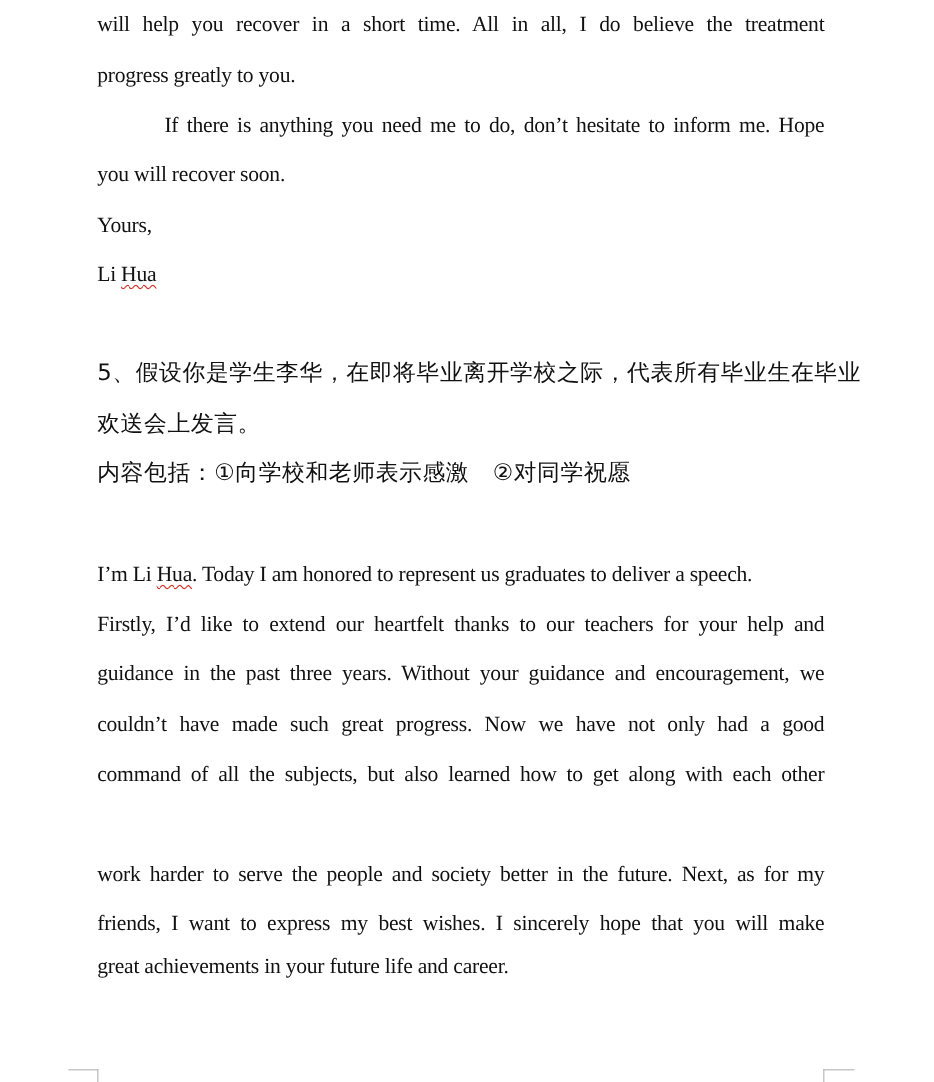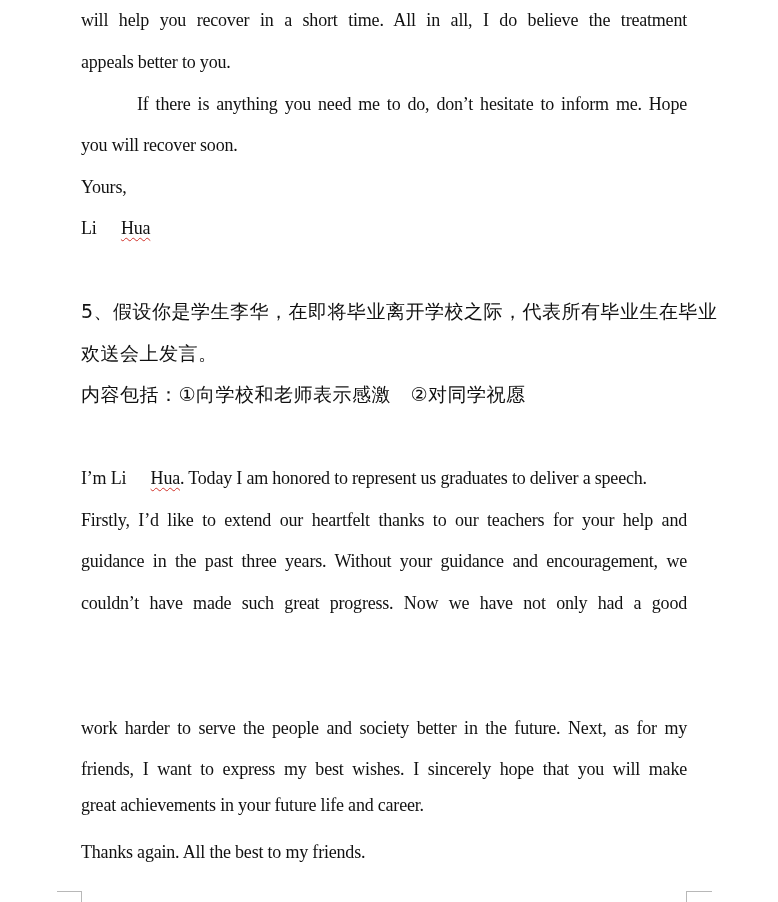--- a/index.html
+++ b/index.html
@@ -10,46 +10,45 @@
   .page { position: absolute; left: 0; top: 0; width: 778px; height: 742px; }
   .line {
     position: absolute; left: 81px; width: 606px; font-size: 18px; line-height: 22px;
     white-space: nowrap; letter-spacing: -0.2px;
   }
   .justify { text-align: justify; text-align-last: justify; white-space: normal; }
   .cjk { font-family: "DejaVu Sans", sans-serif; font-size: 19px; letter-spacing: 0.5px; }
   .squiggle {
     text-decoration: underline wavy #d0342c; text-decoration-thickness: 1px;
     text-underline-offset: 3px;
-    margin-left: 20px;
   }
   .corner { position: absolute; border-color: #b8b8b8; border-style: solid; border-width: 0; }
   .corner.bl { left: 57px; top: 891px; width: 24px; height: 11px; border-top-width: 1px; border-right-width: 1px; }
   .corner.br { left: 686px; top: 891px; width: 25px; height: 11px; border-top-width: 1px; border-left-width: 1px; }
 </style>
 </head>
 <body>
 
 <div class="page">
   <div class="line justify" style="top:9px">will help you recover in a short time. All in all, I do believe the treatment</div>
-  <div class="line" style="top:51px">appeals better to you.</div>
+  <div class="line" style="top:51px">progress greatly to you.</div>
   <div class="line" style="top:134px">you will recover soon.</div>
   <div class="line justify" style="top:93px; left:137px; width:550px">If there is anything you need me to do, don’t hesitate to inform me. Hope</div>
   <div class="line" style="top:176px">Yours,</div>
   <div class="line" style="top:217px"><span>Li </span><span class="squiggle">Hua</span></div>
 
   <div class="line cjk" style="top:300px">5、假设你是学生李华，在即将毕业离开学校之际，代表所有毕业生在毕业</div>
   <div class="line cjk" style="top:383px">内容包括：①向学校和老师表示感激　②对同学祝愿</div>
   <div class="line cjk" style="top:342px">欢送会上发言。</div>
 
   <div class="line" style="top:467px"><span>I’m Li </span><span class="squiggle">Hua</span><span>. Today I am honored to represent us graduates to deliver a speech.</span></div>
 
   <div class="line justify" style="top:509px">Firstly, I’d like to extend our heartfelt thanks to our teachers for your help and</div>
   <div class="line justify" style="top:550px">guidance in the past three years. Without your guidance and encouragement, we</div>
   <div class="line justify" style="top:592px">couldn’t have made such great progress. Now we have not only had a good</div>
+  <div class="line justify" style="top:634px">command of all the subjects, but also learned how to get along with each other</div>
   <div class="line justify" style="top:717px">work harder to serve the people and society better in the future. Next, as for my</div>
   <div class="line justify" style="top:758px">friends, I want to express my best wishes. I sincerely hope that you will make</div>
   <div class="line" style="top:794px">great achievements in your future life and career.</div>
-  <div class="line" style="top:841px">Thanks again. All the best to my friends.</div>
 
   <div class="corner bl"></div>
   <div class="corner br"></div>
 </div>
 
 </body></html>

